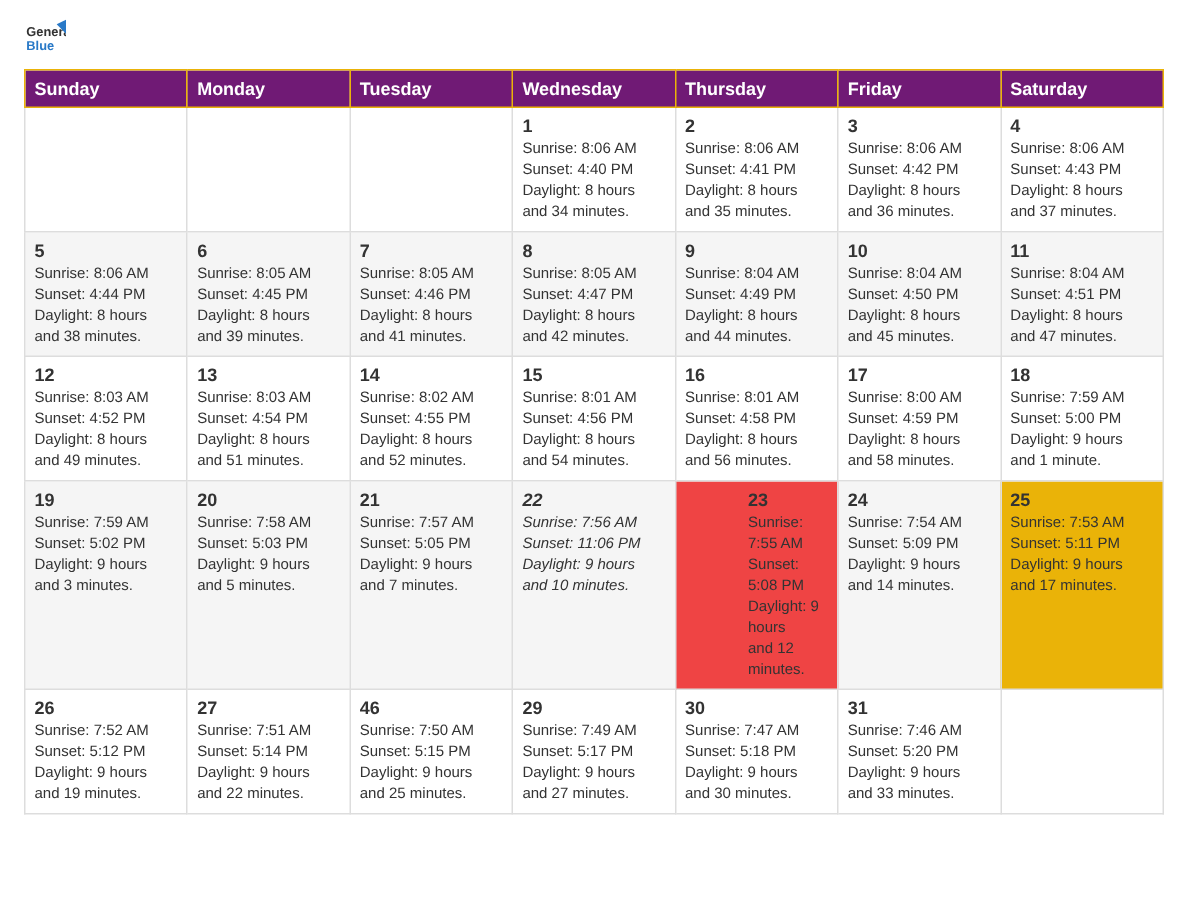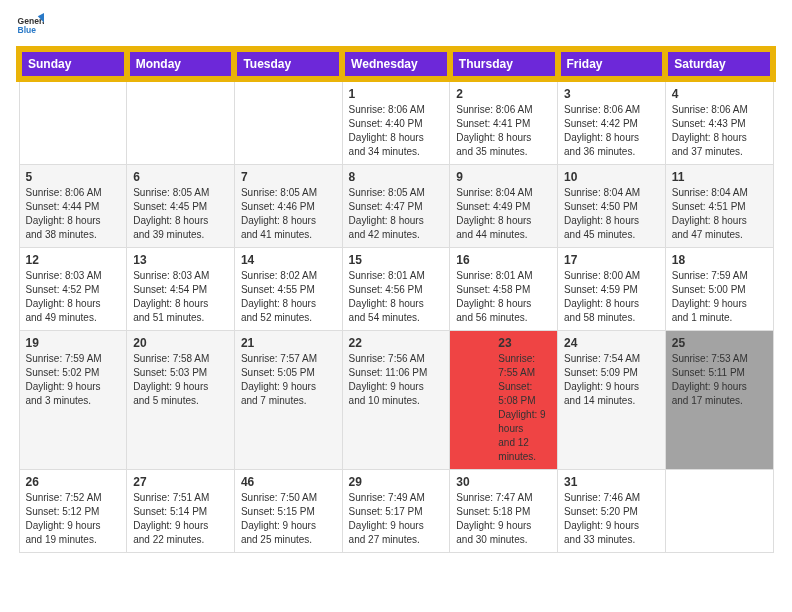--- a/index.html
+++ b/index.html
@@ -49,27 +49,27 @@
     .location-title {
       font-size: 14px;
       color: #555;
     }
     .calendar {
       width: 100%;
       border-collapse: collapse;
       border: 1px solid #ccc;
     }
     .calendar th {
-      background: #6d28d9;
+      background: #701a75;
       color: #fff;
       font-size: 12px;
       font-weight: 600;
       padding: 5px 6px;
       text-align: left;
-      border: 6px solid #eab308;
+      border: 1px solid #eab308;
     }
     .calendar td {
       vertical-align: top;
       padding: 5px 6px;
       border: 1px solid #ddd;
       font-size: 10px;
       color: #333;
       width: calc(100% / 7);
       min-height: 80px;
       background: #fff;
@@ -281,42 +281,42 @@
 Daylight: 9 hours
 and 5 minutes.</div>
           </td>
           <td style="background: rgb(245, 245, 245);">
             <span class="day-num">21</span>
             <div class="day-info" style="white-space: pre-line;">Sunrise: 7:57 AM
 Sunset: 5:05 PM
 Daylight: 9 hours
 and 7 minutes.</div>
           </td>
-          <td style="background: rgb(245, 245, 245);">
+          <td style="background: rgb(245, 245, 245); font-style: italic;">
             <span class="day-num">22</span>
             <div class="day-info" style="white-space: pre-line;">Sunrise: 7:56 AM
 Sunset: 11:06 PM
 Daylight: 9 hours
 and 10 minutes.</div>
           </td>
           <td style="background: #ef4444; padding-left: 48px;">
             <span class="day-num">23</span>
             <div class="day-info" style="white-space: pre-line;">Sunrise: 7:55 AM
 Sunset: 5:08 PM
 Daylight: 9 hours
 and 12 minutes.</div>
           </td>
           <td style="background: rgb(245, 245, 245);">
             <span class="day-num">24</span>
             <div class="day-info" style="white-space: pre-line;">Sunrise: 7:54 AM
 Sunset: 5:09 PM
 Daylight: 9 hours
 and 14 minutes.</div>
           </td>
-          <td style="background: #a3a3a3;">
+          <td style="background: #eab308;">
             <span class="day-num">25</span>
             <div class="day-info" style="white-space: pre-line;">Sunrise: 7:53 AM
 Sunset: 5:11 PM
 Daylight: 9 hours
 and 17 minutes.</div>
           </td>
         </tr>
         <tr>
           <td style="background: rgb(255, 255, 255);">
             <span class="day-num">26</span>

